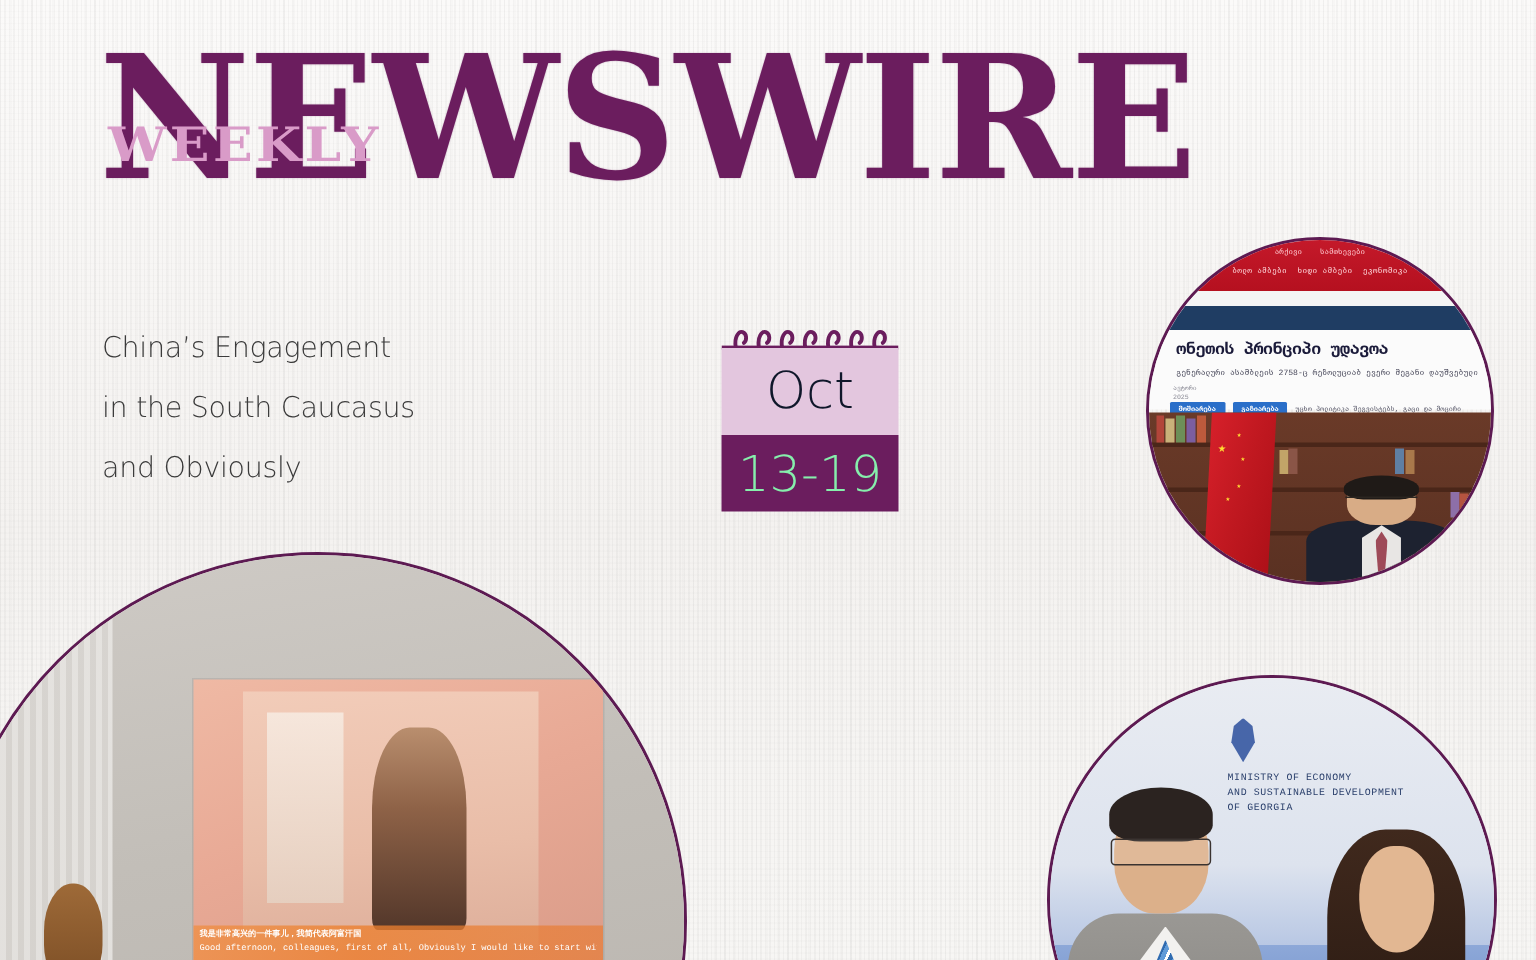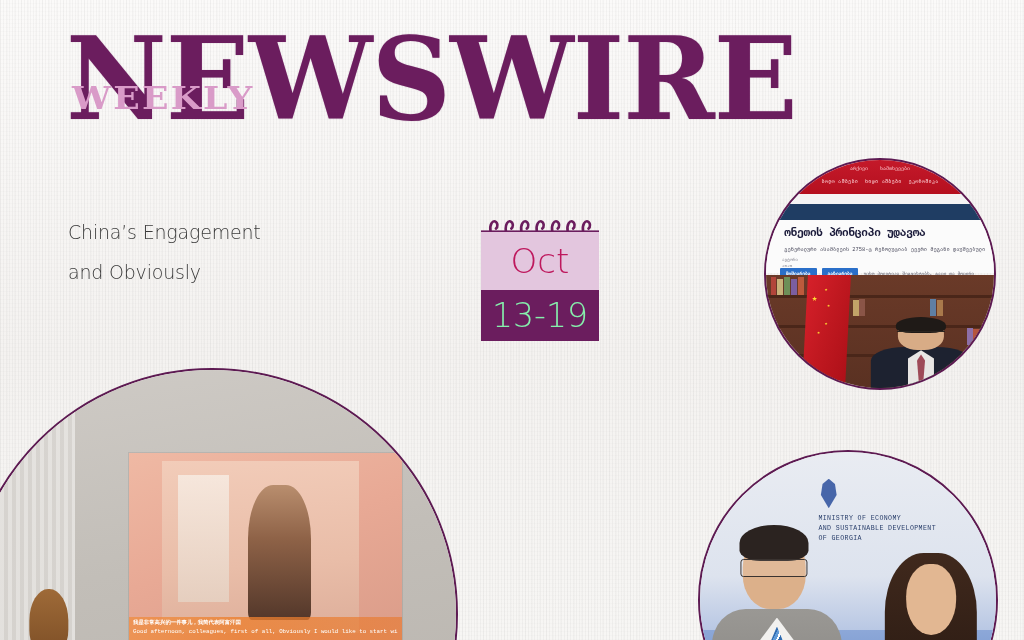--- a/index.html
+++ b/index.html
@@ -157,21 +157,21 @@
     height: 58px;
     background: #e3c6de;
     display: flex;
     align-items: center;
     justify-content: center;
   }
   .badge-top-text {
     font-family: "DejaVu Sans", sans-serif;
     font-weight: 300;
     font-size: 34px;
-    color: #be185d;
+    color: #0f172a;
     letter-spacing: 0px;
   }
   .badge-bottom {
     position: absolute;
     left: 0; top: 71px;
     width: 118px;
     height: 51px;
     background: #6b1d5e;
     display: flex;
     align-items: center;
@@ -672,20 +672,21 @@
 <div id="canvas">
 
   <div id="masthead">
     <div class="newswire-word">NEWSWIRE</div>
     <div class="weekly-word">WEEKLY</div>
   </div>
 
 
   <div id="headline">
     <span>China’s Engagement</span>
+    <span>in the South Caucasus</span>
     <span>and Obviously</span>
   </div>
 
   <div id="date-badge">
     <svg class="badge-rings" viewBox="0 0 118 16" preserveAspectRatio="none">
       <g id="rings-group" fill="none" stroke="#6b1d5e" stroke-width="2.6">
           <path d="M 9.514285714285716 12.5 C 8.314285714285715 5.2, 11.714285714285715 1.6, 14.114285714285716 2.4 C 16.914285714285715 3.4, 17.114285714285714 8.0, 14.914285714285715 9.6" stroke-linecap="round"></path>
           <path d="M 24.942857142857143 12.5 C 23.74285714285714 5.2, 27.142857142857142 1.6, 29.54285714285714 2.4 C 32.34285714285714 3.4, 32.542857142857144 8.0, 30.34285714285714 9.6" stroke-linecap="round"></path>
           <path d="M 40.37142857142857 12.5 C 39.17142857142857 5.2, 42.57142857142857 1.6, 44.97142857142857 2.4 C 47.77142857142857 3.4, 47.97142857142857 8.0, 45.77142857142857 9.6" stroke-linecap="round"></path>
           <path d="M 55.8 12.5 C 54.6 5.2, 58 1.6, 60.4 2.4 C 63.2 3.4, 63.4 8.0, 61.2 9.6" stroke-linecap="round"></path>

